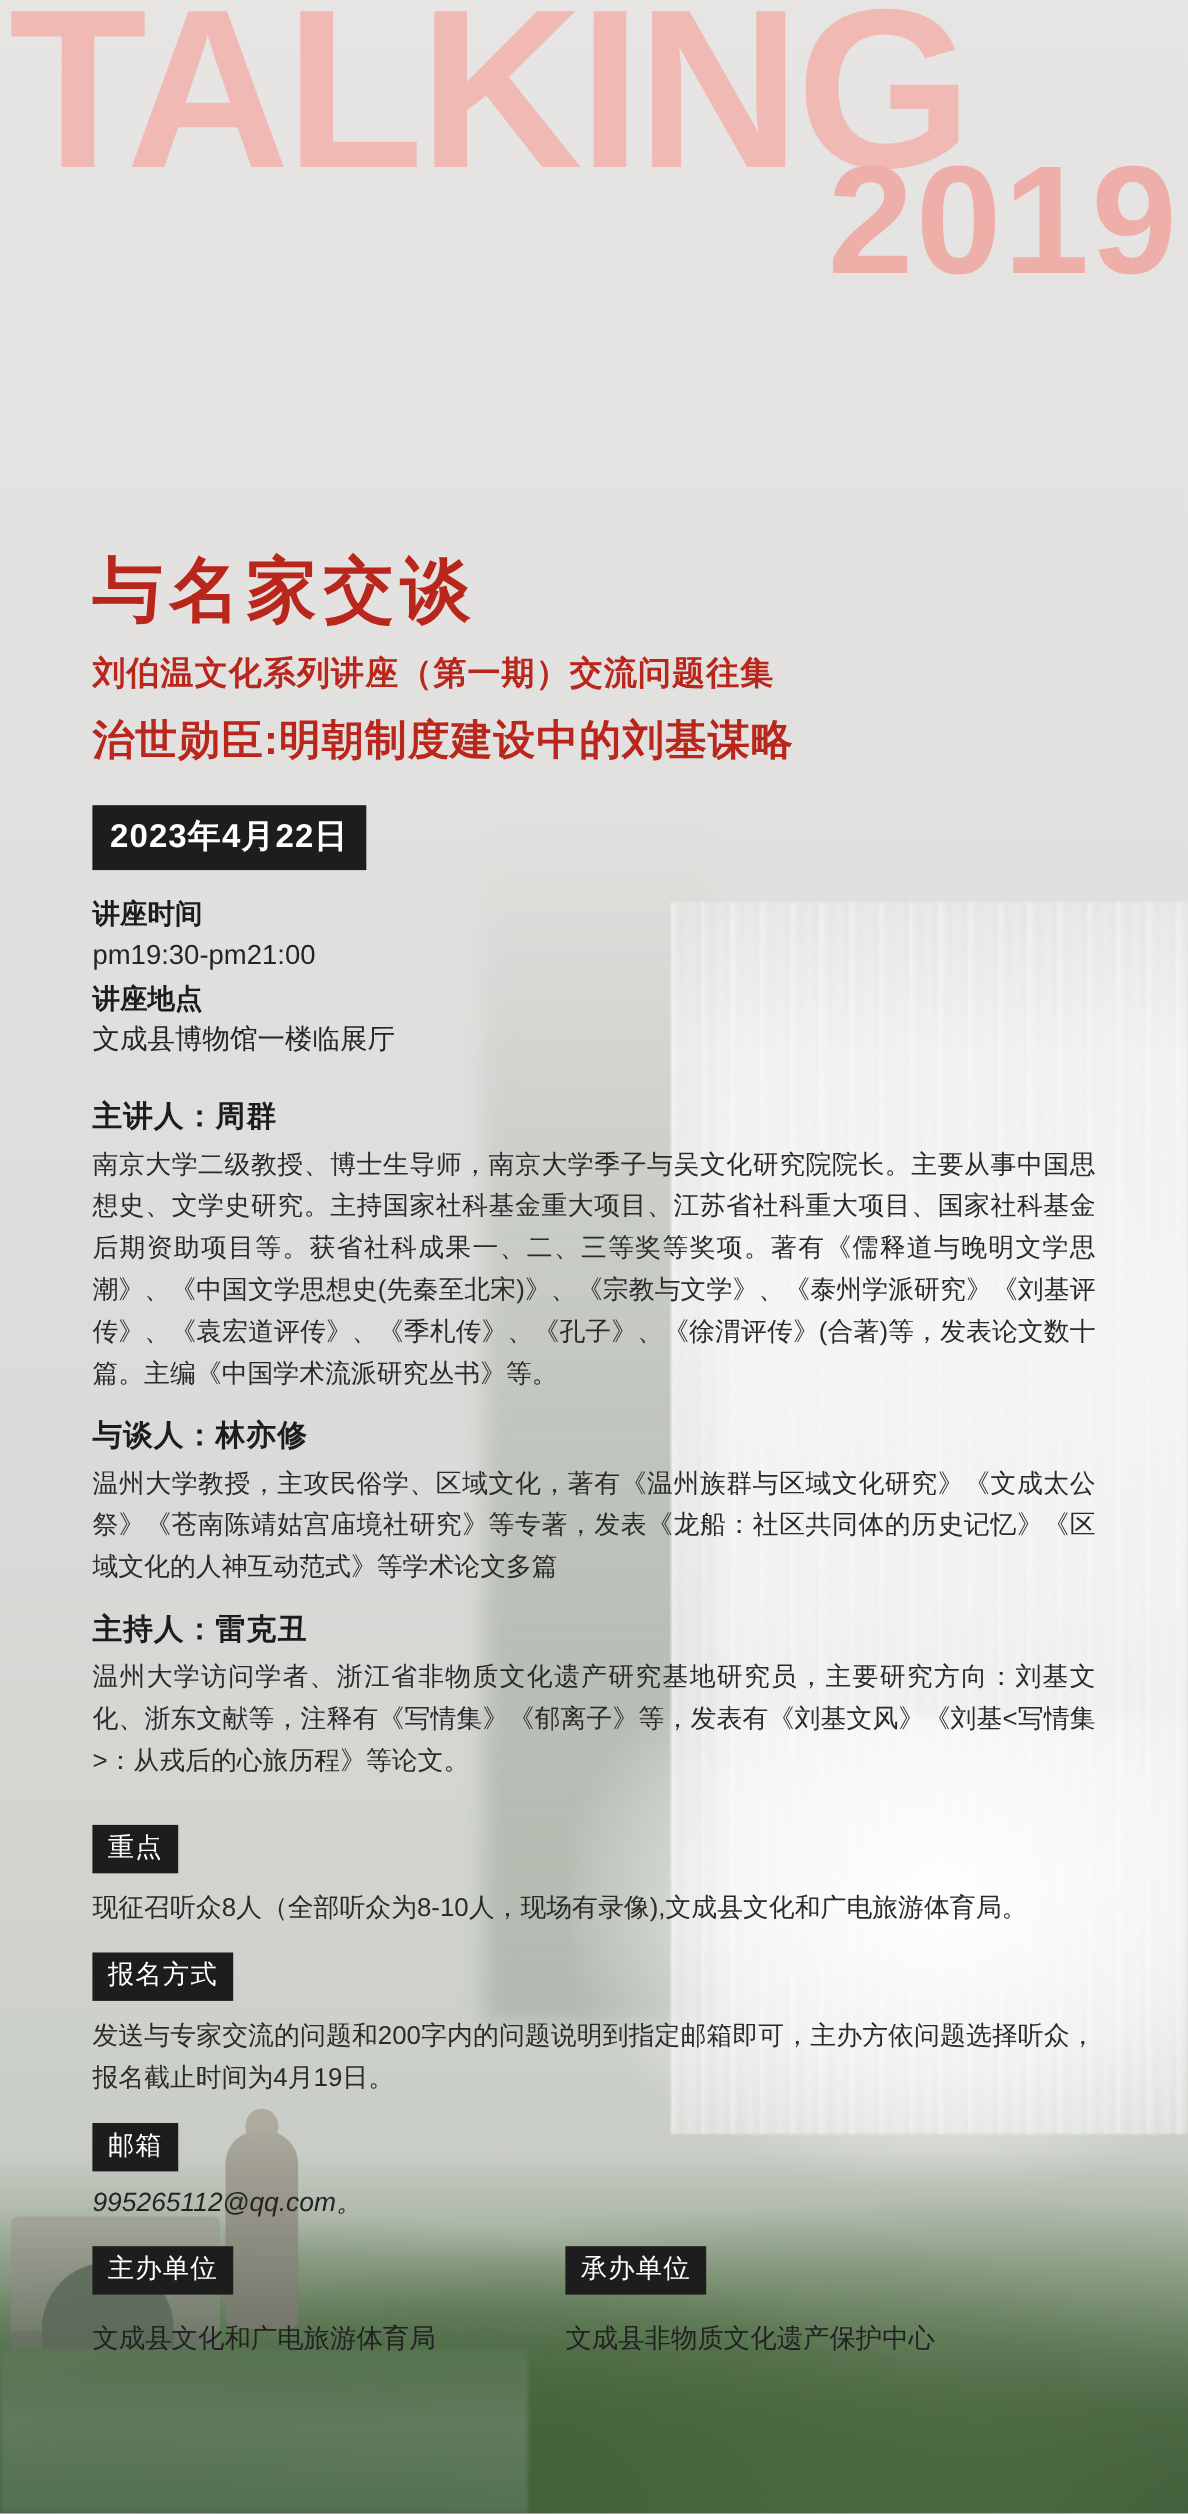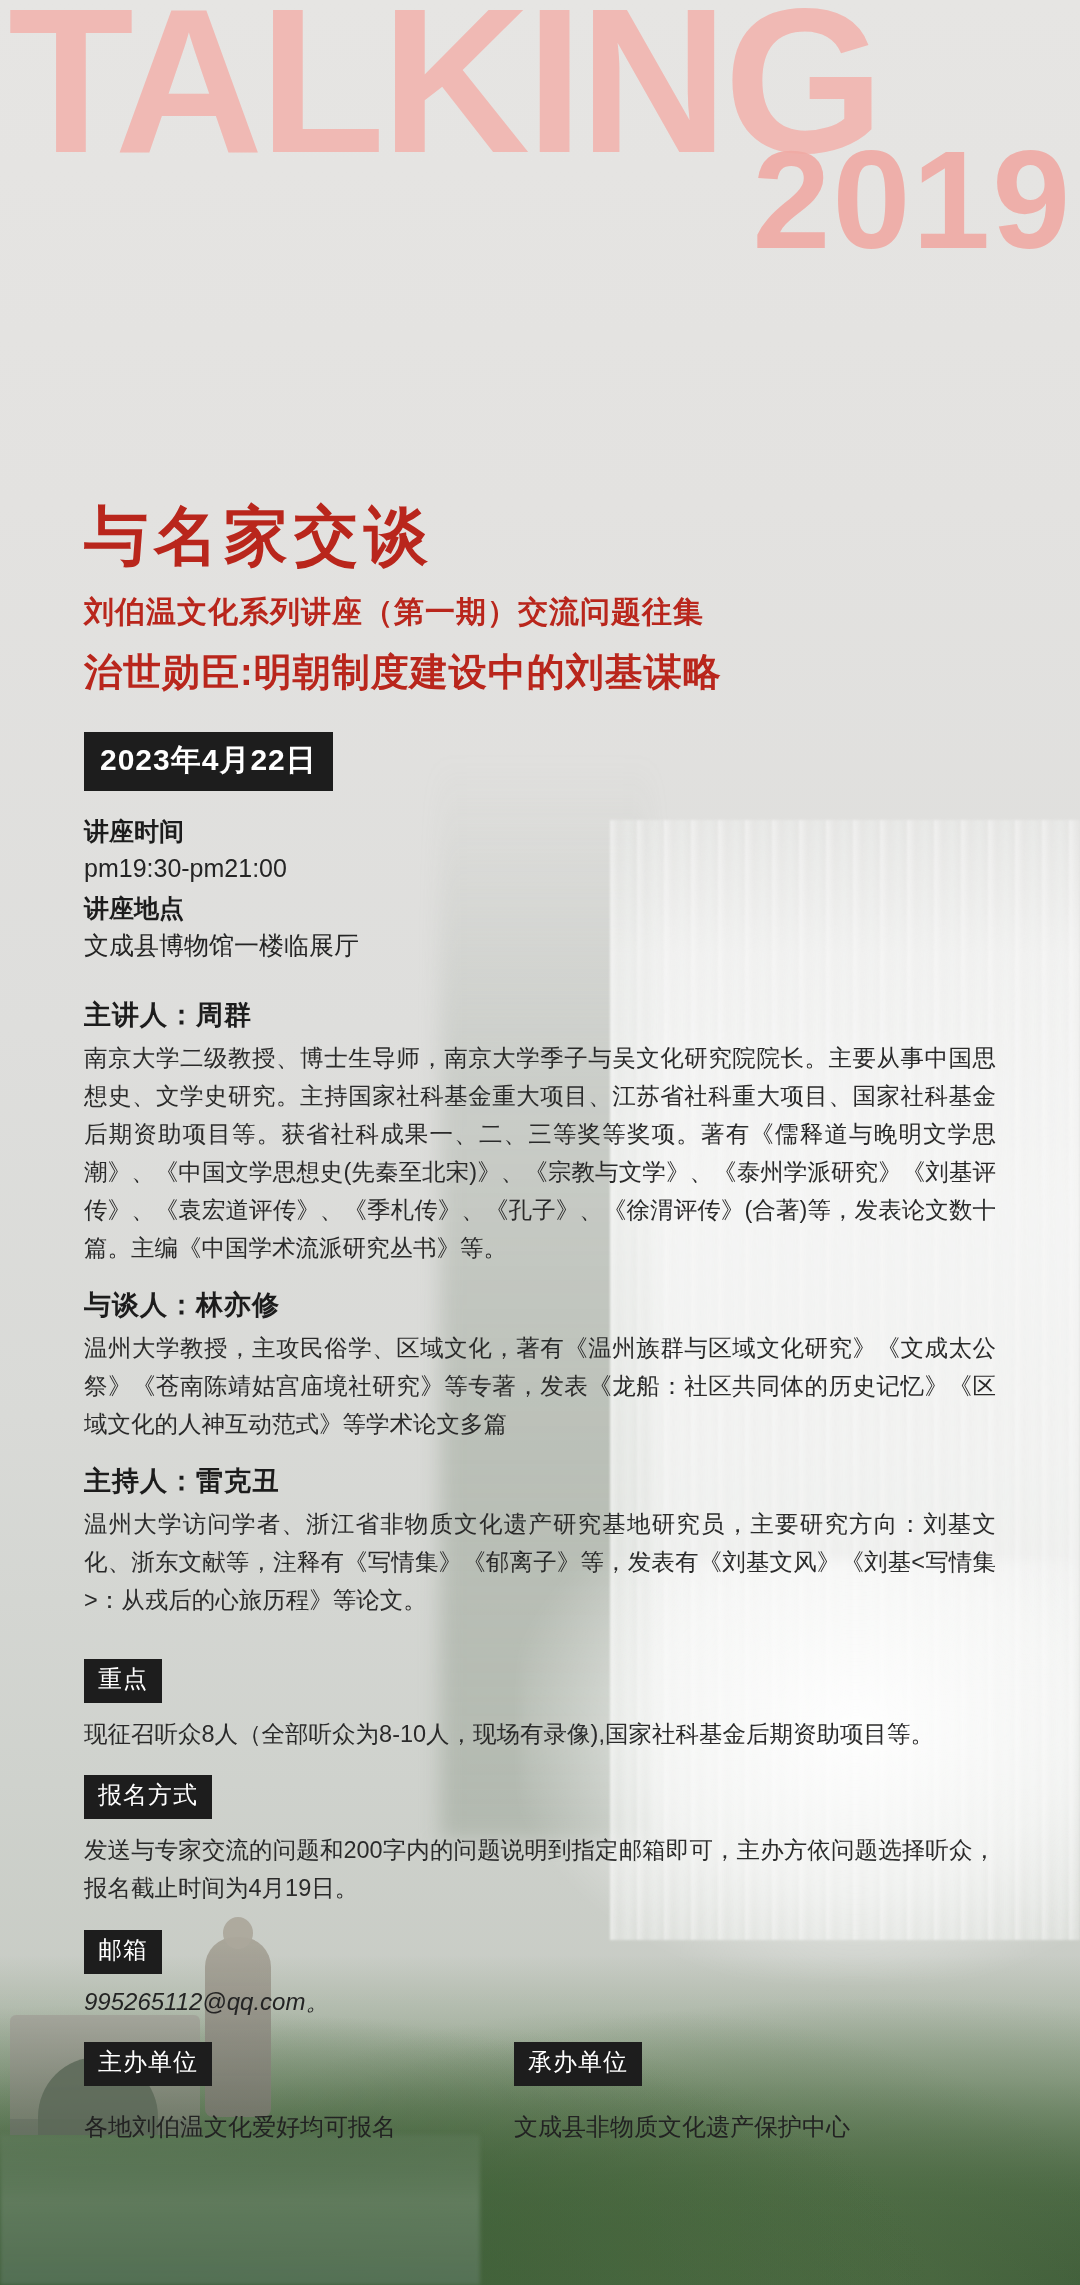--- a/index.html
+++ b/index.html
@@ -290,37 +290,37 @@
 
     <div>
       <div class="person-head">主持人：雷克丑</div>
       <div class="person-body">温州大学访问学者、浙江省非物质文化遗产研究基地研究员，主要研究方向：刘基文化、浙东文献等，注释有《写情集》《郁离子》等，发表有《刘基文风》《刘基&lt;写情集&gt;：从戎后的心旅历程》等论文。</div>
     </div>
 
     <div class="gap-sm"></div>
 
     <div>
       <div class="tag">重点</div>
-      <div class="note">现征召听众8人（全部听众为8-10人，现场有录像),国家社科基金后期资助项目等。</div>
+      <div class="note">现征召听众8人（全部听众为8-10人，现场有录像),文成县文化和广电旅游体育局。</div>
     </div>
 
     <div>
       <div class="tag">报名方式</div>
       <div class="note">发送与专家交流的问题和200字内的问题说明到指定邮箱即可，主办方依问题选择听众，报名截止时间为4月19日。</div>
     </div>
 
     <div>
       <div class="tag">邮箱</div>
       <div class="email-val">995265112@qq.com。</div>
     </div>
 
     <div class="orgs">
       <div class="org-col">
         <div class="tag">主办单位</div>
-        <div class="org-name">各地刘伯温文化爱好均可报名</div>
+        <div class="org-name">文成县文化和广电旅游体育局</div>
       </div>
       <div class="org-col second">
         <div class="tag">承办单位</div>
         <div class="org-name">文成县非物质文化遗产保护中心</div>
       </div>
     </div>
 
   </div>
 </div>
 

